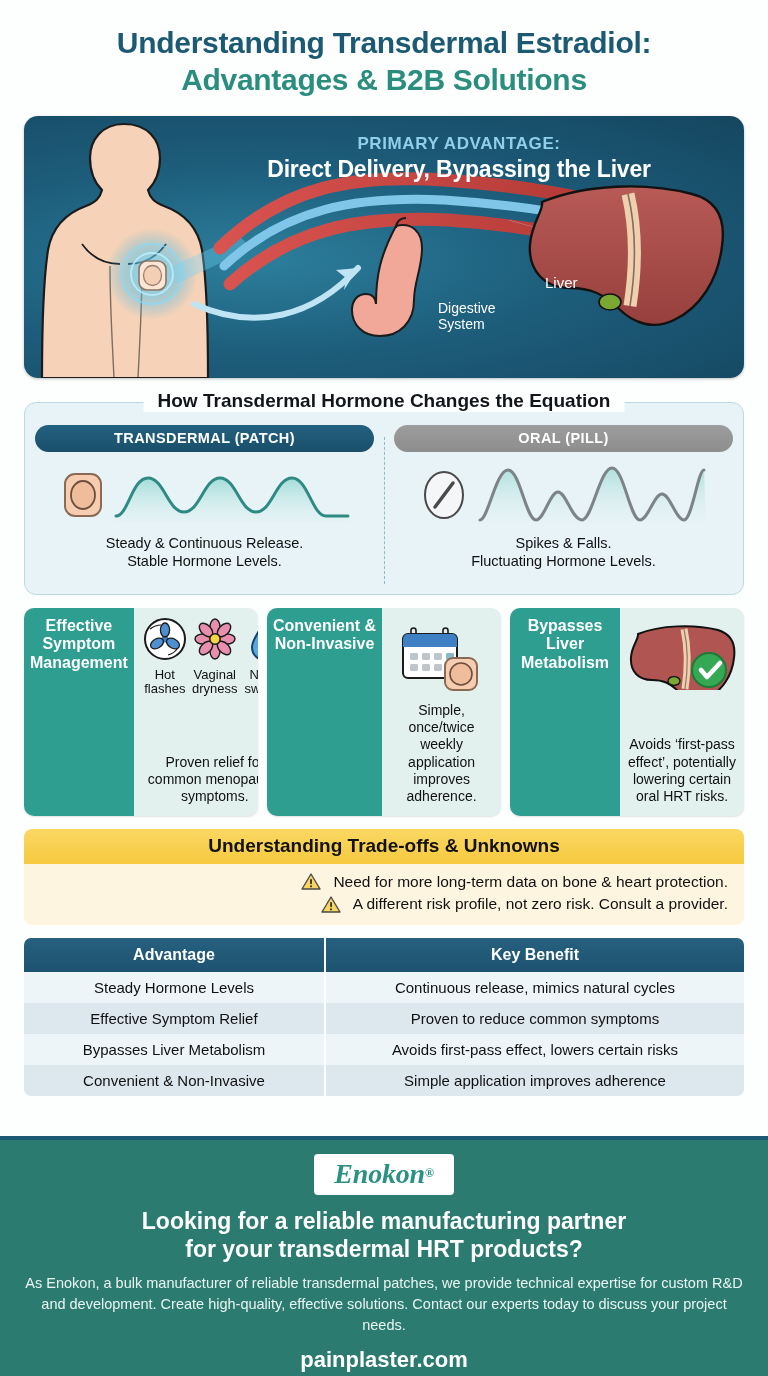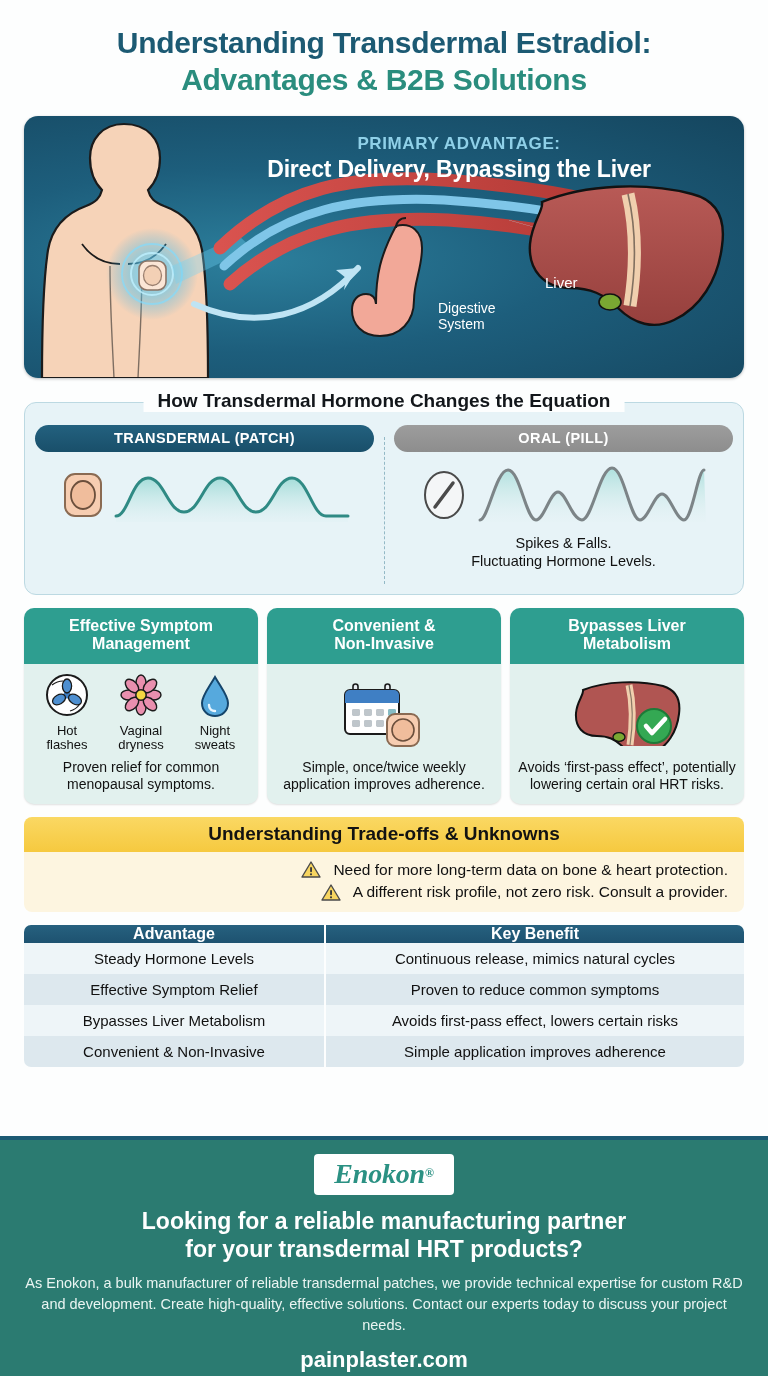--- a/index.html
+++ b/index.html
@@ -68,21 +68,21 @@
   .pill.grey{background:linear-gradient(#9d9d9d,#8d8d8d);}
   .cmp-graph{height:78px;display:flex;align-items:center;justify-content:center;gap:4px;margin-top:4px;}
   .cmp-cap{
     text-align:center;font-size:14.5px;line-height:1.25;color:#111;font-weight:normal;
   }
 
   
   .cards{display:flex;gap:9px;margin:13px 24px 0;}
   .card{
     flex:1;background:#e2f1ee;border-radius:10px;overflow:hidden;
-    display:flex;flex-direction:column;box-shadow:0 1px 2px rgba(0,0,0,.12);
+    display:flex;flex-direction:row;box-shadow:0 1px 2px rgba(0,0,0,.12);
   }
   .card-head{
     background:#2e9e90;color:#fff;text-align:center;font-size:16px;font-weight:bold;
     line-height:1.16;padding:9px 6px 10px;
   }
   .card-body{flex:1;padding:8px 8px 10px;display:flex;flex-direction:column;align-items:center;justify-content:flex-start;}
   .sym-row{display:flex;gap:4px;justify-content:center;width:100%;}
   .sym{flex:1;text-align:center;}
   .sym-lbl{font-size:13px;line-height:1.12;color:#111;margin-top:2px;}
   .card-cap{
@@ -99,21 +99,21 @@
   .trade-item{
     display:flex;align-items:center;gap:12px;font-size:15.5px;color:#111;line-height:1.45;
     justify-content:flex-end;
   }
 
   
   .tbl{margin:13px 24px 0;border-radius:7px;overflow:hidden;}
   .tr{display:flex;}
   .th{
     background:linear-gradient(#26617f,#1d5270);color:#fff;font-size:16px;font-weight:bold;
-    text-align:center;padding:0 4px;
+    text-align:center;padding:8px 4px;
   }
   .th.c1{width:302px;box-sizing:border-box;border-right:2px solid #fdfefe;}
   .th.c2{flex:1;}
   .td{font-size:15px;color:#111;text-align:center;padding:7px 6px;box-sizing:border-box;}
   .td.c1{width:302px;border-right:2px solid #fdfefe;}
   .td.c2{flex:1;}
   .row-a .td{background:#eef5f8;}
   .row-b .td{background:#dde8ee;}
 
   
@@ -231,20 +231,24 @@
           <svg width="240" height="62" viewBox="0 0 240 62">
             <defs>
               <linearGradient id="tdFill" x1="0" y1="0" x2="0" y2="1">
                 <stop offset="0%" stop-color="#7fd0c8" stop-opacity=".65"></stop>
                 <stop offset="100%" stop-color="#d6eeee" stop-opacity=".15"></stop>
               </linearGradient>
             </defs>
             <path d="M4 52 C16 52 20 14 36 14 C52 14 56 48 72 48 C88 48 92 14 108 14 C124 14 128 48 144 48 C160 48 164 14 180 14 C196 14 200 52 214 52 L236 52 L236 58 L4 58 Z" fill="url(#tdFill)"></path>
             <path d="M4 52 C16 52 20 14 36 14 C52 14 56 48 72 48 C88 48 92 14 108 14 C124 14 128 48 144 48 C160 48 164 14 180 14 C196 14 200 52 214 52 L236 52" fill="none" stroke="#2f8a84" stroke-width="3" stroke-linecap="round"></path>
           </svg>
+        </div>
+        <div class="cmp-cap">
+          <div>Steady &amp; Continuous Release.</div>
+          <div>Stable Hormone Levels.</div>
         </div>
       </div>
 
       <div class="cmp-col">
         <div class="pill grey">ORAL (PILL)</div>
         <div class="cmp-graph">
           <svg width="52" height="58" viewBox="0 0 52 58">
             <ellipse cx="26" cy="29" rx="19" ry="23" fill="#f4f6f7" stroke="#4a4a4a" stroke-width="2"></ellipse>
             <line x1="17" y1="41" x2="35" y2="17" stroke="#4a4a4a" stroke-width="3.5" stroke-linecap="round"></line>
           </svg>

